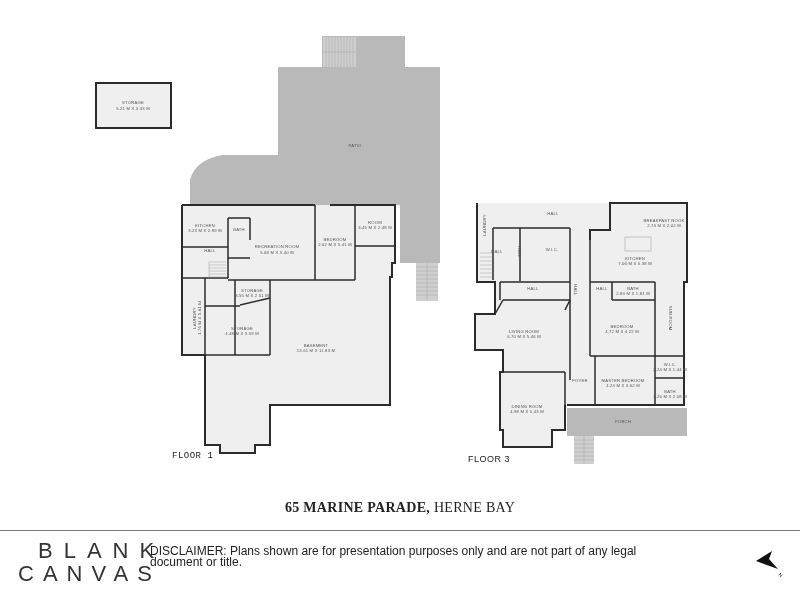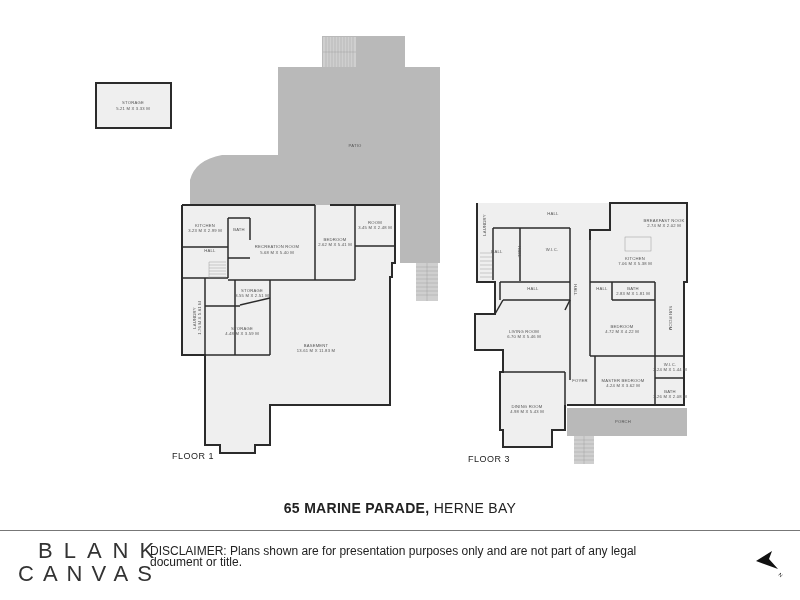--- a/index.html
+++ b/index.html
@@ -1,20 +1,20 @@
 <!DOCTYPE html>
 <html><head>
 <meta charset="utf-8">
 <style>
   html, body { margin:0; padding:0; background:#ffffff; }
   body { width:800px; height:600px; position:relative; overflow:hidden; font-family:"Liberation Sans", sans-serif; }
   #plan { position:absolute; left:0; top:0; width:800px; height:500px; }
   .room-label { font-family:"Liberation Sans", sans-serif; font-size:4.2px; fill:#555; text-anchor:middle; letter-spacing:0.2px; }
   .floor-label { position:absolute; font-family:"Liberation Sans", sans-serif; font-size:9px; color:#222; letter-spacing:0.5px; }
-  .address { position:absolute; top:500px; left:0; width:800px; text-align:center; font-family:Liberation Sans, sans-serif; font-size:14px; color:#222; letter-spacing:0.3px; }
+  .address { position:absolute; top:500px; left:0; width:800px; text-align:center; font-family:Liberation Serif, serif; font-size:14px; color:#222; letter-spacing:0.3px; }
   .address .street { font-weight:bold; }
   .divider { position:absolute; left:0; top:530px; width:800px; height:1px; background:#777; }
   .logo { position:absolute; left:18px; top:540px; width:120px; font-family:"Liberation Sans", sans-serif; color:#333; }
   .logo .l1 { font-size:22px; letter-spacing:11px; line-height:22px; font-weight:normal;margin-left:20px; }
   .logo .l2 { font-size:22px; letter-spacing:9px; line-height:24px; font-weight:normal; }
   .disclaimer { position:absolute; left:150px; top:546px; width:500px; text-align:left; font-family:Liberation Sans, sans-serif; font-size:12px; line-height:11px; color:#222; }
   .north { position:absolute; left:748px; top:543px; width:40px; height:40px; }
 </style>
 </head>
 <body>
@@ -199,21 +199,21 @@
     <text class="room-label" x="580" y="382">FOYER</text>
     <text class="room-label" x="623" y="382">MASTER BEDROOM</text>
     <text class="room-label" x="623" y="387">4.24 M X 3.62 M</text>
     <text class="room-label" x="670" y="393">BATH</text>
     <text class="room-label" x="670" y="398">3.26 M X 2.08 M</text>
     <text class="room-label" x="527" y="408">DINING ROOM</text>
     <text class="room-label" x="527" y="413">4.98 M X 5.43 M</text>
   </g>
 </svg>
 
-<div class="floor-label" style="left:172px; top:451px;">FLOOR 1</div>
+<div class="floor-label" style="left:172px; top:451px;font-family:Liberation Mono, monospace;">FLOOR 1</div>
 <div class="floor-label" style="left:468px; top:454px;">FLOOR 3</div>
 
 <div class="address">
   <span class="street">65 MARINE PARADE,</span>
   <span class="suburb">HERNE BAY</span>
 </div>
 
 <div class="divider"></div>
 
 <div class="logo">

